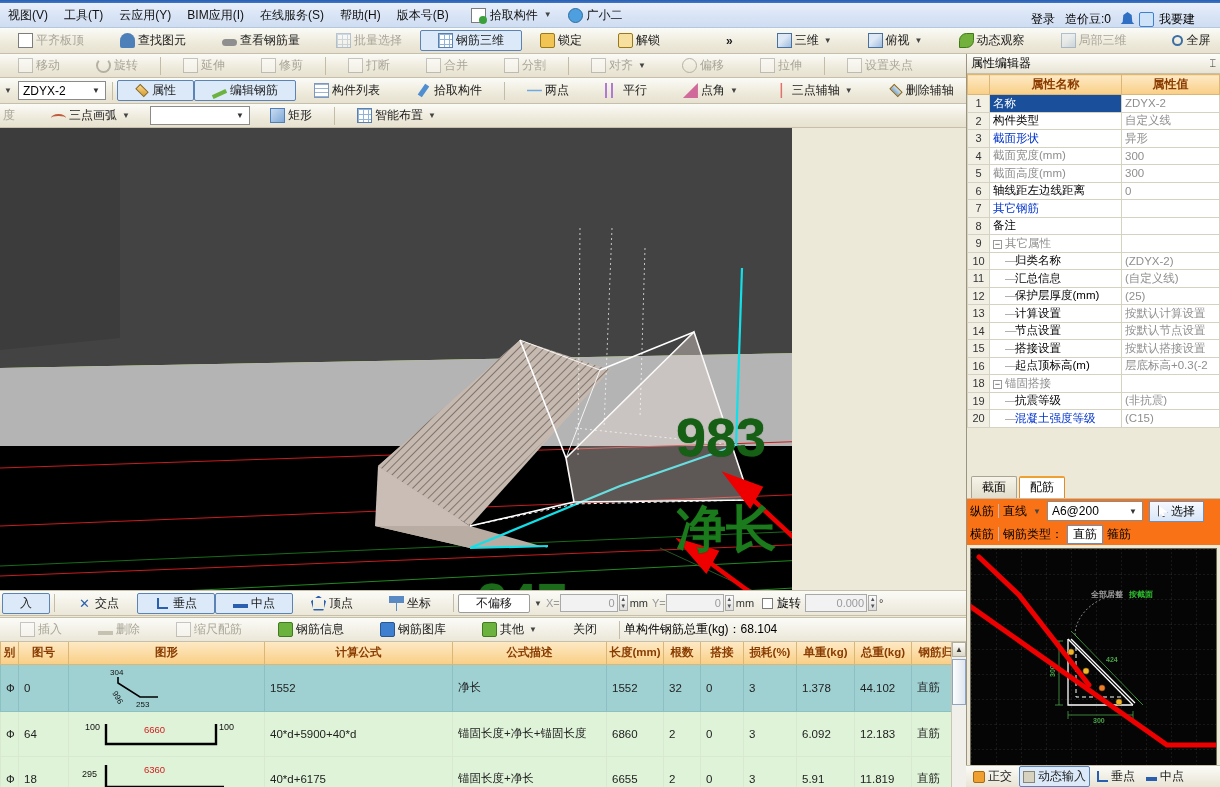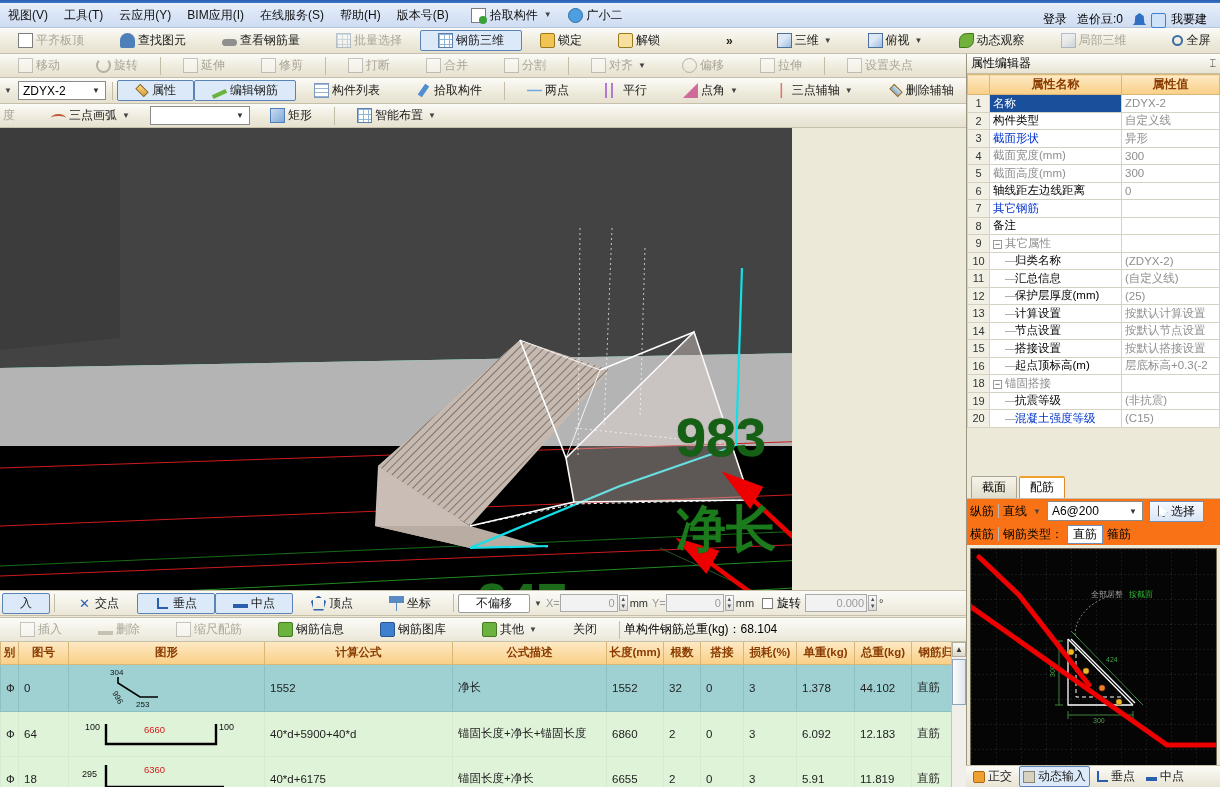--- a/index.html
+++ b/index.html
@@ -22,21 +22,21 @@
   }
   .menubar::before{
     content:""; position:absolute; left:0; top:0; width:100%; height:3px;
     background: linear-gradient(to bottom,#2a5fb0,#3f77c9);
   }
   .menu-item {
     padding: 2px 8px; margin-top:3px; white-space: nowrap; color: #111; font-size: 12px;
     line-height: 18px; cursor: default;
   }
   .menubar .sep { width: 6px; }
-  .menu-right { margin-left: auto; display: flex; align-items: flex-end; padding-right: 8px; margin-top:12px;}
+  .menu-right { margin-left: auto; display: flex; align-items: center; padding-right: 20px; margin-top:12px;}
   .menu-right span { padding: 0 5px; font-size: 12px; }
 
   
   .toolbar {
     position: absolute; left: 0; width: 1220px;
     background: linear-gradient(to bottom,#fbfbf7 0%, #eeeadb 60%, #e6e1d0 100%);
     border-bottom: 1px solid #c6c0ab;
     display: flex; align-items: center; white-space: nowrap;
     overflow: hidden;
   }
@@ -74,21 +74,21 @@
   .combo {
     display:inline-flex; align-items:center; height:19px; background:#fff;
     border:1px solid #8b8b8b; font-size:12px; padding:0 2px 0 4px; margin:0 2px;
   }
   .combo .cb-text{flex:1;white-space:nowrap;overflow:hidden;}
   .combo .cb-arrow{width:14px;text-align:center;font-size:8px;color:#333;}
 
   
   .viewport {
     position: absolute; left: 0; top: 128px; width: 792px; height: 462px;
-    background: #5eead4; overflow: hidden;
+    background: #bef264; overflow: hidden;
   }
   .vp-svg{position:absolute;left:0;top:0;}
   .vp-label{
     position:absolute; color:#1f8a1f; font-weight:bold;
     font-family:"Liberation Sans",sans-serif; white-space:nowrap;
     text-shadow:0 0 1px #0a4a0a;
   }
 
   
   .statusbar {
@@ -147,21 +147,21 @@
     text-align:center;line-height:7px;font-size:9px;color:#333;margin-right:3px;vertical-align:0px;}
 
   .tabs{display:flex;height:20px;align-items:flex-end;padding-left:4px;background:#ece9d8;}
   .tab{padding:2px 10px;font-size:12px;border:1px solid #a9a391;border-bottom:none;
     background:linear-gradient(to bottom,#f6f4ea,#e2ddcb);margin-right:2px;border-radius:2px 2px 0 0;}
   .tab.active{background:#fff;border-color:#e08c2a;border-top:2px solid #f0a030;padding-top:1px;}
   .cfgrow{display:flex;align-items:center;height:24px;padding:2px 3px;gap:4px;background:#f97316;font-size:12px;}
   .minibtn{border:1px solid #6f8fba;background:linear-gradient(#f5f9ff,#d9e6f7);padding:1px 8px;
     display:inline-flex;align-items:center;gap:3px;font-size:12px;}
   .typebtn{border:1px solid #6f8fba;background:#fff;padding:0 5px;font-size:12px;}
-  .preview{position:relative;background:#000;border:1px solid #6d6855;height:228px;margin:3px;overflow:hidden;}
+  .preview{position:relative;background:#000;border:1px solid #6d6855;height:228px;margin:3px;overflow:hidden;font-weight:bold;}
   .bottombar{position:absolute;left:966px;bottom:0;width:254px;height:22px;
     background:linear-gradient(to bottom,#fbfbf7,#e8e4d4);border-top:1px solid #c6c0ab;
     display:flex;align-items:center;font-size:12px;gap:3px;padding-left:3px;overflow:hidden;}
 
   .scrollbar{position:absolute;right:0;top:0;width:15px;height:145px;background:#f0efe9;border-left:1px solid #c9c4b4;}
   .sb-arrow{height:15px;background:linear-gradient(#fbfbf7,#dcd8c8);border:1px solid #b4af9c;
     font-size:8px;text-align:center;line-height:13px;color:#333;}
   .sb-thumb{height:46px;margin-top:2px;background:linear-gradient(to right,#fdfdfb,#dfe6f0);border:1px solid #8ea4c0;}
 </style>
 </head>

